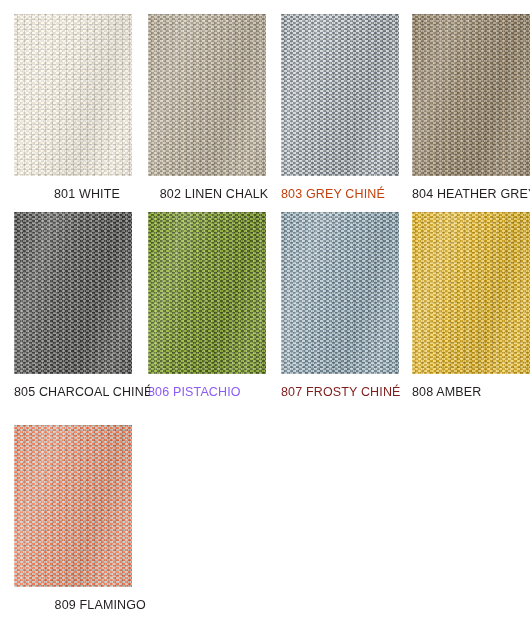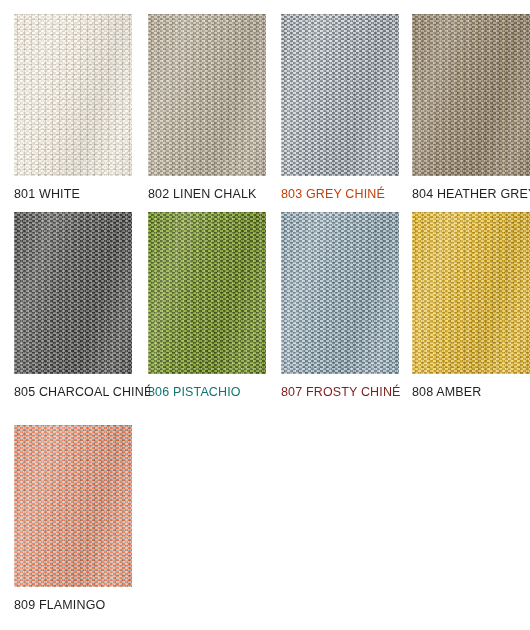--- a/index.html
+++ b/index.html
@@ -106,23 +106,23 @@
 
 <div id="swatch-grid">
     <div class="swatch-cell" style="left: 14px; top: 14px;">
       <div class="swatch-tile" style="width: 118px; height: 162px; background-color: rgb(241, 236, 225); --c-hi: #faf7f0; --c-lo: #e4dccb;">
         <div class="weave weave-a"></div>
         <div class="weave weave-b"></div>
         <div class="weave weave-fleck"></div>
         <div class="weave weave-sheen"></div>
         <div class="weave weave-noise"></div>
       </div>
-      <div class="swatch-label" style="color: rgb(35, 31, 32);">801 WHITE</div>
-    </div>
-    <div class="swatch-cell" style="left: 148px; top: 14px;">
+      <div class="swatch-label" style="color: rgb(35, 31, 32); margin-left: 40px;">801 WHITE</div>
+    </div>
+    <div class="swatch-cell" style="left: 148px; top: 14px; text-align: center;">
       <div class="swatch-tile" style="width: 118px; height: 162px; background-color: rgb(185, 174, 156); --c-hi: #d3c9b8; --c-lo: #9c9280;">
         <div class="weave weave-a"></div>
         <div class="weave weave-b"></div>
         <div class="weave weave-fleck"></div>
         <div class="weave weave-sheen"></div>
         <div class="weave weave-noise"></div>
       </div>
       <div class="swatch-label" style="color: rgb(35, 31, 32);">802 LINEN CHALK</div>
     </div>
     <div class="swatch-cell" style="left: 281px; top: 14px;">
@@ -156,21 +156,21 @@
       <div class="swatch-label" style="color: rgb(35, 31, 32);">805 CHARCOAL CHINÉ</div>
     </div>
     <div class="swatch-cell" style="left: 148px; top: 212px;">
       <div class="swatch-tile" style="width: 118px; height: 162px; background-color: rgb(119, 147, 44); --c-hi: #96b43f; --c-lo: #4e6320;">
         <div class="weave weave-a"></div>
         <div class="weave weave-b"></div>
         <div class="weave weave-fleck"></div>
         <div class="weave weave-sheen"></div>
         <div class="weave weave-noise"></div>
       </div>
-      <div class="swatch-label" style="color: #0f766e;">806 PISTACHIO</div>
+      <div class="swatch-label" style="color: #8b5cf6;">806 PISTACHIO</div>
     </div>
     <div class="swatch-cell" style="left: 281px; top: 212px;">
       <div class="swatch-tile" style="width: 118px; height: 162px; background-color: rgb(157, 180, 191); --c-hi: #bfd0d8; --c-lo: #6d828f;">
         <div class="weave weave-a"></div>
         <div class="weave weave-b"></div>
         <div class="weave weave-fleck"></div>
         <div class="weave weave-sheen"></div>
         <div class="weave weave-noise"></div>
       </div>
       <div class="swatch-label" style="color: #7f1d1d;">807 FROSTY CHINÉ</div>
@@ -178,21 +178,21 @@
     <div class="swatch-cell" style="left: 412px; top: 212px;">
       <div class="swatch-tile" style="width: 118px; height: 162px; background-color: rgb(232, 187, 32); --c-hi: #f3d469; --c-lo: #c79a16;">
         <div class="weave weave-a"></div>
         <div class="weave weave-b"></div>
         <div class="weave weave-fleck"></div>
         <div class="weave weave-sheen"></div>
         <div class="weave weave-noise"></div>
       </div>
       <div class="swatch-label" style="color: rgb(35, 31, 32);">808 AMBER</div>
     </div>
-    <div class="swatch-cell" style="left: 14px; top: 425px;">
+    <div class="swatch-cell" style="left: 14px; top: 425px; text-align: right;">
       <div class="swatch-tile" style="width: 118px; height: 162px; background-color: rgb(232, 80, 42); --c-hi: #f4764c; --c-lo: #c9c6c0;">
         <div class="weave weave-a"></div>
         <div class="weave weave-b"></div>
         <div class="weave weave-fleck"></div>
         <div class="weave weave-sheen"></div>
         <div class="weave weave-noise"></div>
       </div>
       <div class="swatch-label" style="color: rgb(35, 31, 32);">809 FLAMINGO</div>
     </div>
   </div>

